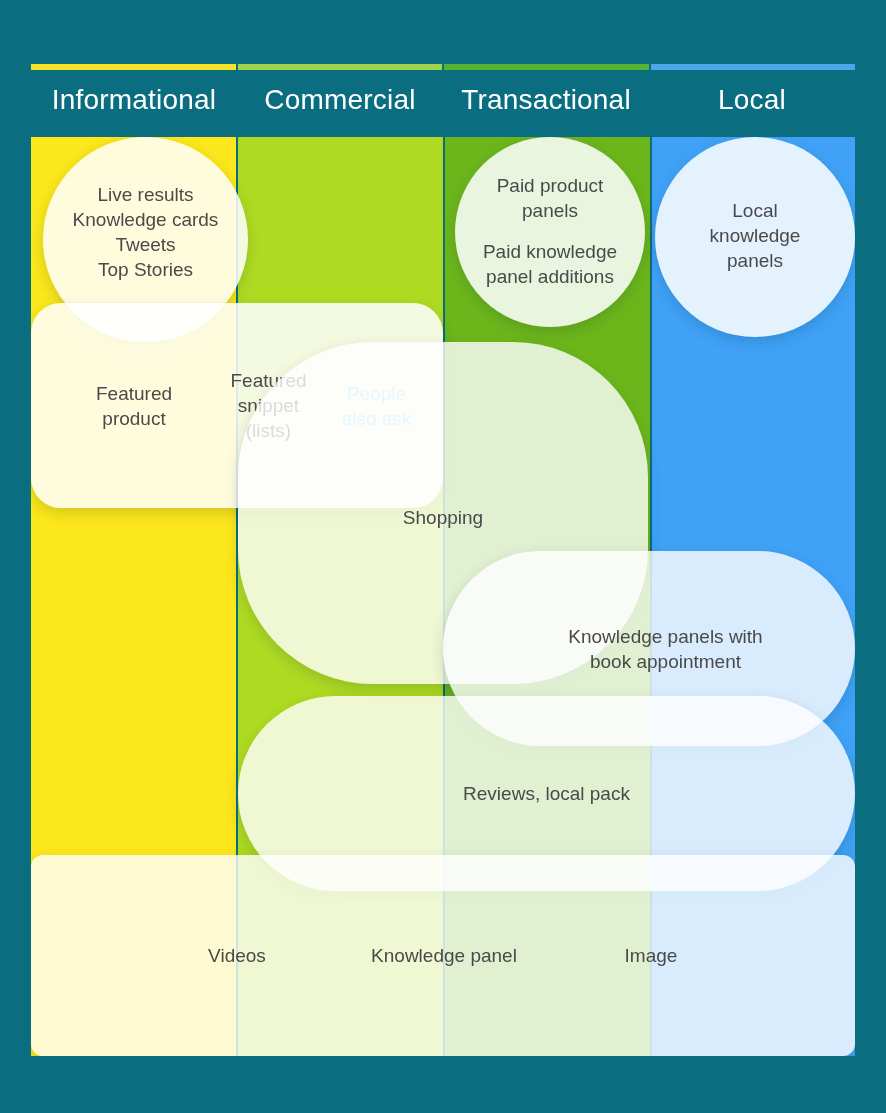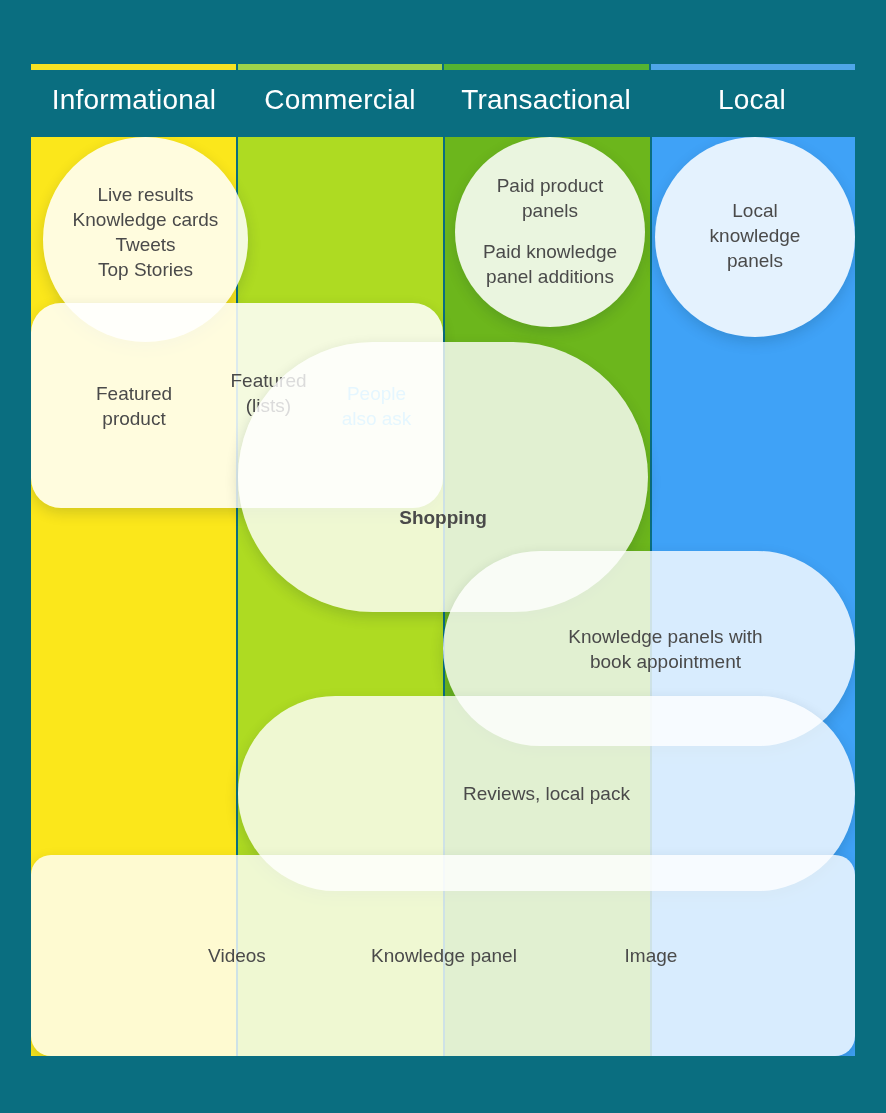--- a/index.html
+++ b/index.html
@@ -44,24 +44,24 @@
 
   
   .circle{border-radius:50%;}
 
   
   #s-live      {left:43px;  top:137px; width:205px;height:205px;}
   #s-paid      {left:455px; top:137px; width:190px;height:190px;}
   #s-localkp   {left:655px; top:137px; width:200px;height:200px;}
 
   #s-featured  {left:31px;  top:303px; width:412px;height:205px; border-radius:30px;}
-  #s-shopping  {left:238px; top:342px; width:410px;height:270px; border-radius:135px;font-weight:bold;}
+  #s-shopping  {left:238px; top:342px; width:410px;height:342px; border-radius:135px;}
   #s-kpbook    {left:443px; top:551px; width:412px;height:195px; border-radius:98px;}
   #s-reviews   {left:238px; top:696px; width:617px;height:195px; border-radius:98px;}
-  #s-videos    {left:31px;  top:855px; width:824px;height:201px; border-radius:20px;}
+  #s-videos    {left:31px;  top:855px; width:824px;height:201px; border-radius:12px;}
 
   
   #clipbox{position:absolute;left:31px;top:137px;width:824px;height:919px;overflow:hidden;}
   #clipbox .shape{position:absolute;}
   #clipbox #s-live    {left:12px;  top:0px;}
   #clipbox #s-paid    {left:424px; top:0px;}
   #clipbox #s-localkp {left:624px; top:0px;}
   #clipbox #s-featured{left:0px;   top:166px;}
   #clipbox #s-shopping{left:207px; top:205px;}
   #clipbox #s-kpbook  {left:412px; top:414px;}
@@ -124,20 +124,21 @@
       </div>
     </div>
 
     <div class="shape" id="s-featured">
       <div class="lbl" style="top: 78px; left: 0px; width: 206px; color: rgb(74, 74, 74);">
         <div>Featured</div>
         <div>product</div>
       </div>
       <div class="lbl" style="top: 65px; left: 150px; width: 175px; color: rgb(74, 74, 74);">
         <div>Featured</div>
+        <div>snippet</div>
         <div>(lists)</div>
       </div>
       <div class="lbl" style="top: 78px; left: 258px; width: 175px; color: #7dd3fc;">
         <div>People</div>
         <div>also ask</div>
       </div>
     </div>
 
     <div class="shape soft" id="s-shopping">
       <div class="lbl" style="top: 163px; color: rgb(74, 74, 74);">

